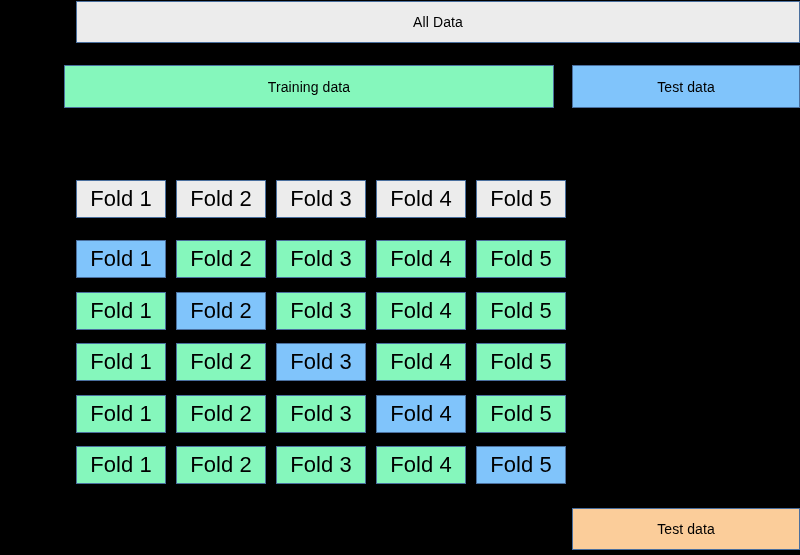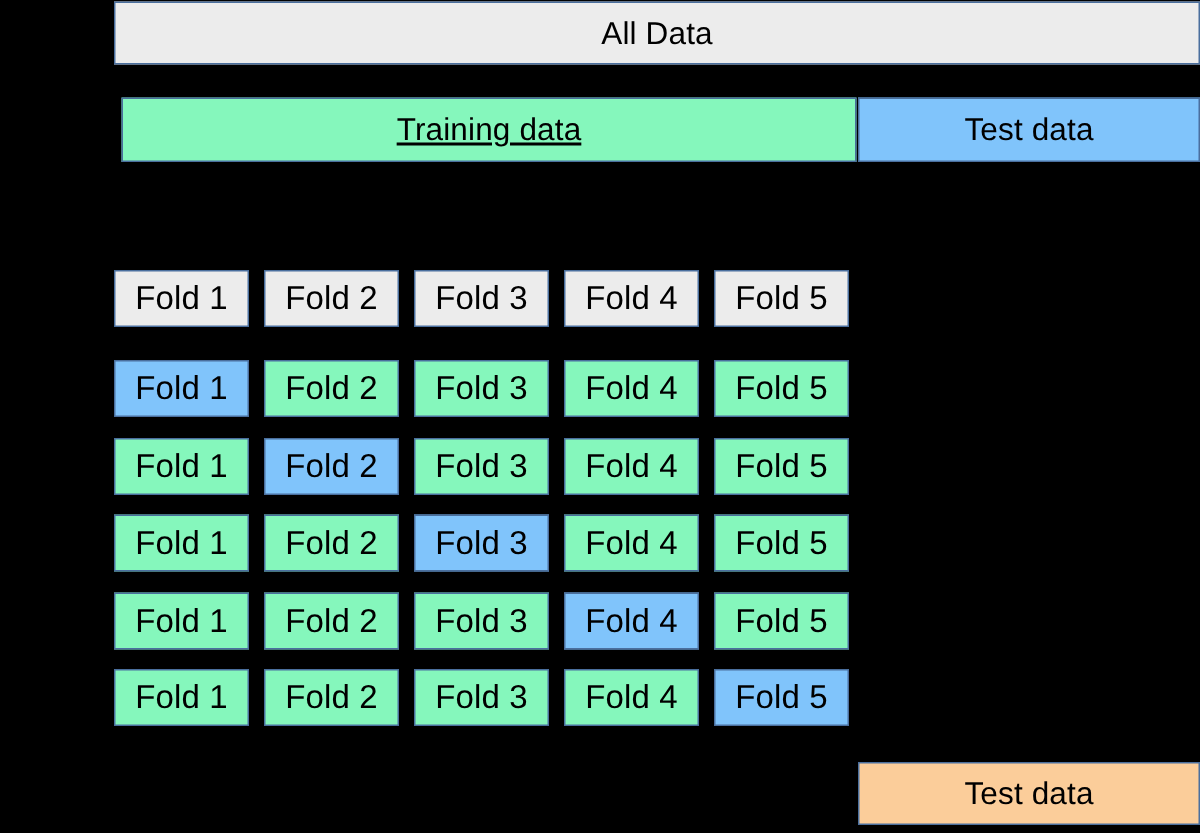--- a/index.html
+++ b/index.html
@@ -26,31 +26,31 @@
     font-size: 18px;
     font-family: "Liberation Sans", sans-serif;
     line-height: 1;
     white-space: nowrap;
     letter-spacing: 0.1px;
   }
   .fold-box {
     font-size: 22px;
   }
   .bar-box {
-    font-size: 21px;
+    font-size: 14px;
   }
 </style>
 </head>
 <body>
 
 <div id="canvas">
 
   <div class="box bar-box" id="all-data-box" style="left: 76px; top: 1px; width: 724px; height: 42px; background: rgb(236, 236, 236);">All Data</div>
 
-  <div class="box bar-box" id="training-data-box" style="left: 81px; top: 65px; width: 490px; height: 43px; background: rgb(133, 247, 188); text-decoration: underline;">Training data</div>
+  <div class="box bar-box" id="training-data-box" style="left: 64px; top: 65px; width: 490px; height: 43px; background: rgb(133, 247, 188);">Training data</div>
 
   <div class="box bar-box" id="test-data-box" style="left: 572px; top: 65px; width: 228px; height: 43px; background: rgb(128, 196, 251);">Test data</div>
 
   <div id="fold-header-row">
       <div class="box fold-box" style="left: 76px; top: 180px; width: 90px; height: 38px; background: rgb(236, 236, 236);">Fold 1</div>
       <div class="box fold-box" style="left: 176px; top: 180px; width: 90px; height: 38px; background: rgb(236, 236, 236);">Fold 2</div>
       <div class="box fold-box" style="left: 276px; top: 180px; width: 90px; height: 38px; background: rgb(236, 236, 236);">Fold 3</div>
       <div class="box fold-box" style="left: 376px; top: 180px; width: 90px; height: 38px; background: rgb(236, 236, 236);">Fold 4</div>
       <div class="box fold-box" style="left: 476px; top: 180px; width: 90px; height: 38px; background: rgb(236, 236, 236);">Fold 5</div>
     </div>

